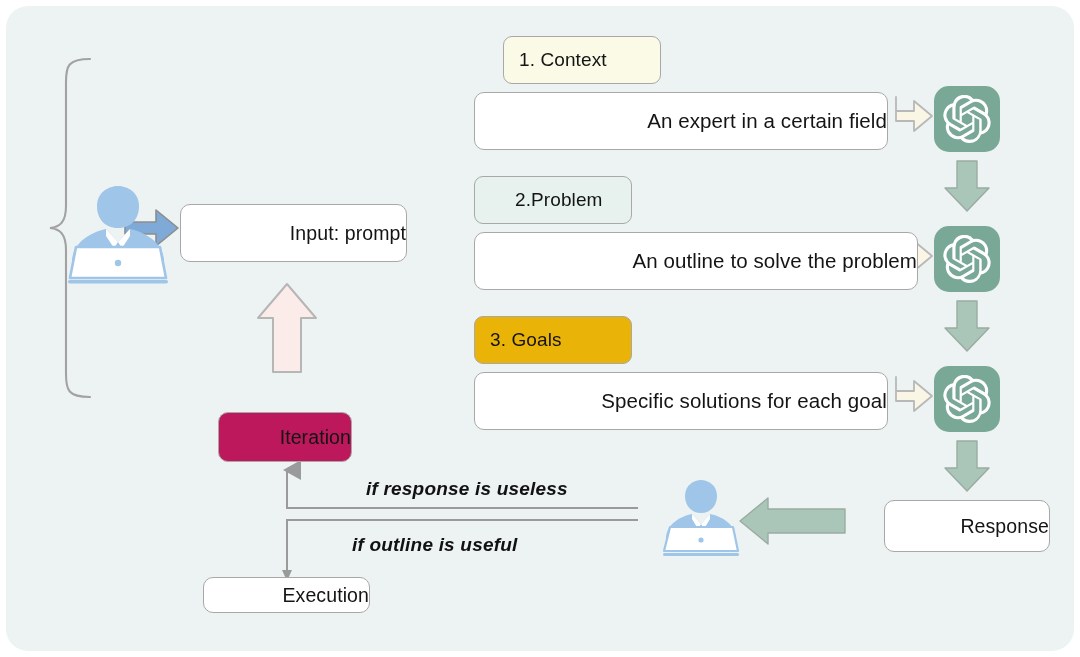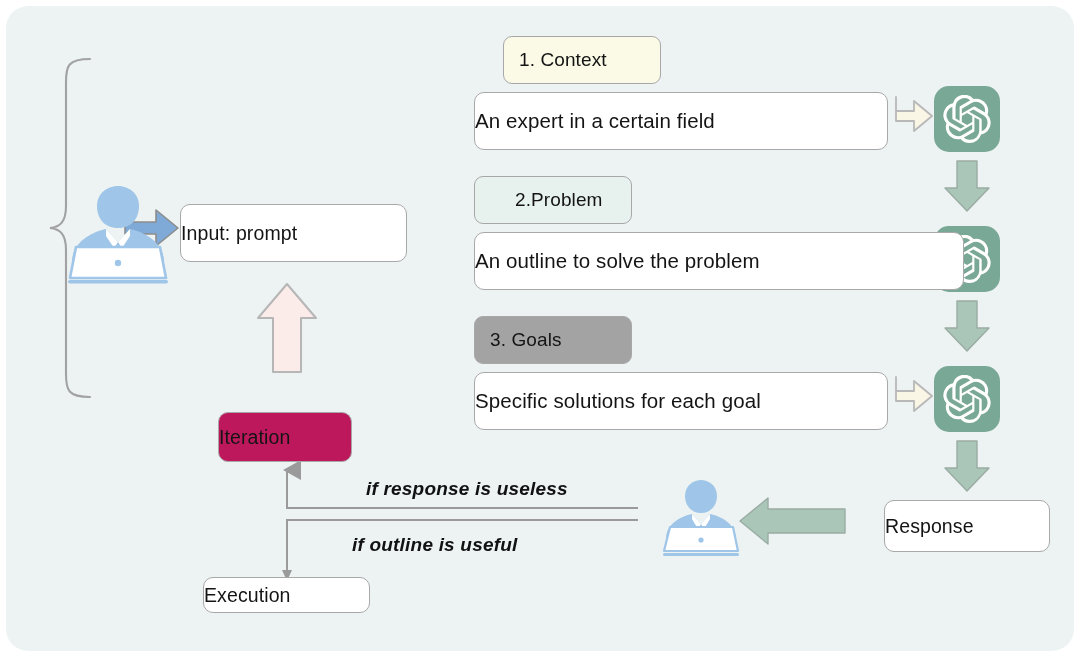--- a/index.html
+++ b/index.html
@@ -20,21 +20,21 @@
     width: 1068px;
     height: 645px;
     background: #edf3f3;
     border-radius: 22px;
   }
   .node {
     position: absolute;
     box-sizing: border-box;
     display: flex;
     align-items: center;
-    justify-content: flex-start;
+    justify-content: flex-end;
     border: 1.4px solid #a8a8a8;
     border-radius: 10px;
     background: #ffffff;
     color: #141414;
     font-size: 19.5px;
     letter-spacing: 0.1px;
     white-space: nowrap;
   }
   .label-chip {
     justify-content: flex-start;
@@ -155,25 +155,25 @@
   <div class="node label-chip" style="left:468px; top:30px; width:158px; height:48px; background:#fbfae6;margin-left:29px;">
     <span>1. Context</span>
   </div>
   <div class="node stmt" style="left:468px; top:86px; width:414px; height:58px;">
     <span>An expert in a certain field</span>
   </div>
 
   <div class="node label-chip" style="left:468px; top:170px; width:158px; height:48px; background:#e7f2ef;padding-left:40px;">
     <span>2.Problem</span>
   </div>
-  <div class="node stmt" style="left:468px; top:226px; width:490px; height:58px;">
+  <div class="node stmt" style="left:468px; top:226px; width:444px; height:58px;">
     <span>An outline to solve the problem</span>
   </div>
 
-  <div class="node label-chip" style="left:468px; top:310px; width:158px; height:48px; background:#a3a3a3;">
+  <div class="node label-chip" style="left:468px; top:310px; width:158px; height:48px; background:#eab308;">
     <span>3. Goals</span>
   </div>
   <div class="node stmt" style="left:468px; top:366px; width:414px; height:58px;">
     <span>Specific solutions for each goal</span>
   </div>
 
   <div class="node" style="left:878px; top:494px; width:166px; height:52px;">
     <span>Response</span>
   </div>
 

